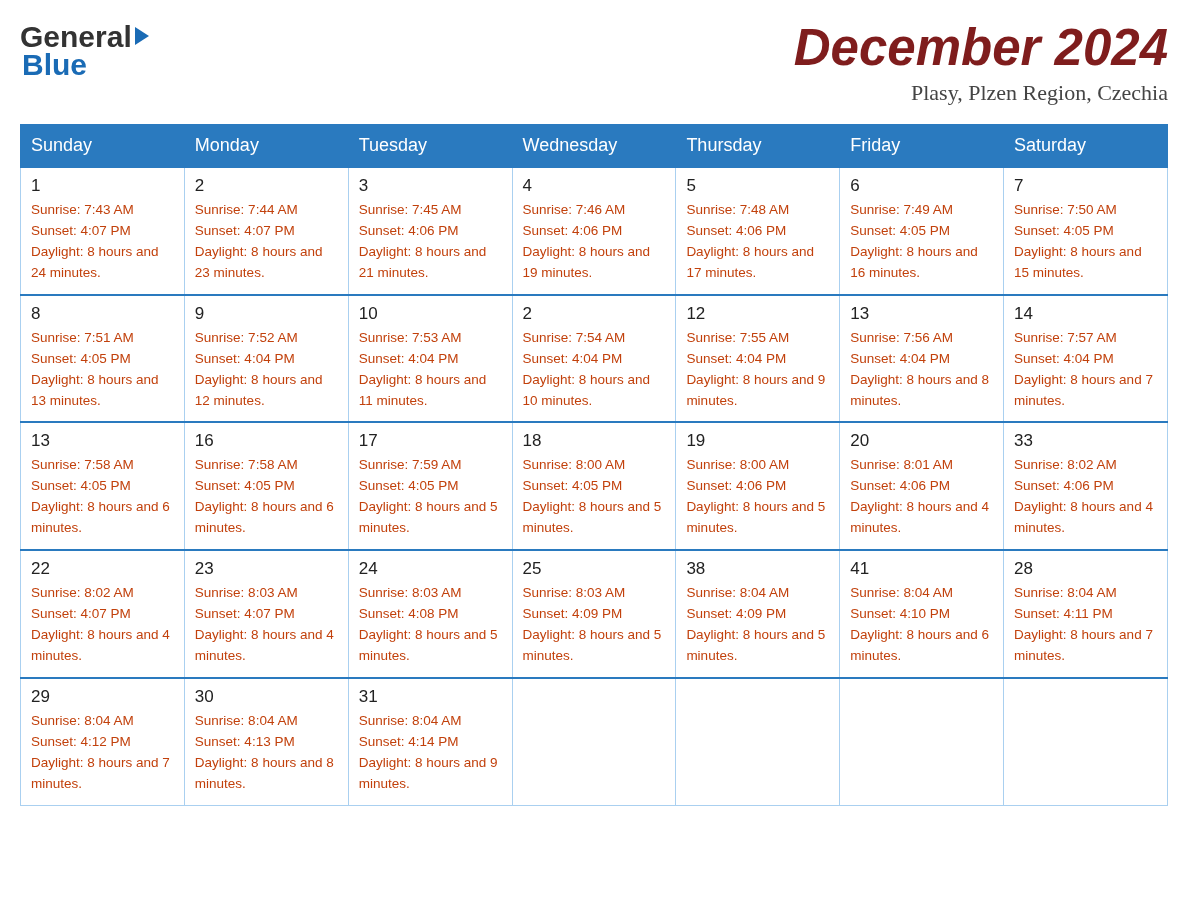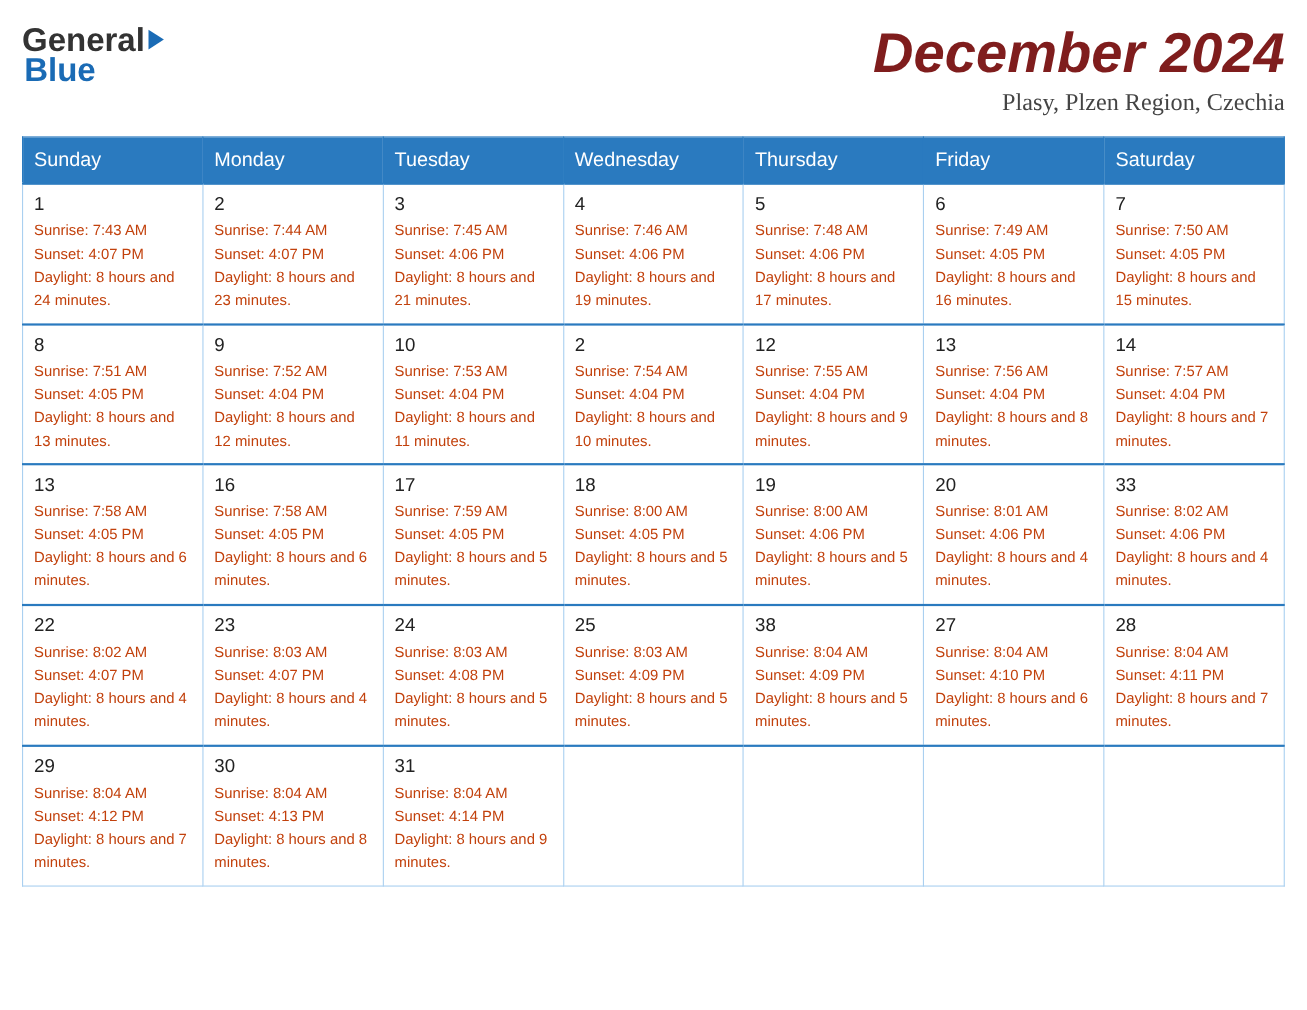--- a/index.html
+++ b/index.html
@@ -216,21 +216,21 @@
       </td>
         <td>
         <div class="day-num">25</div>
         <div class="day-info">Sunrise: 8:03 AM<br>Sunset: 4:09 PM<br>Daylight: 8 hours and 5 minutes.</div>
       </td>
         <td>
         <div class="day-num">38</div>
         <div class="day-info">Sunrise: 8:04 AM<br>Sunset: 4:09 PM<br>Daylight: 8 hours and 5 minutes.</div>
       </td>
         <td>
-        <div class="day-num">27</div>
+        <div class="day-num">41</div>
         <div class="day-info">Sunrise: 8:04 AM<br>Sunset: 4:10 PM<br>Daylight: 8 hours and 6 minutes.</div>
       </td>
         <td>
         <div class="day-num">28</div>
         <div class="day-info">Sunrise: 8:04 AM<br>Sunset: 4:11 PM<br>Daylight: 8 hours and 7 minutes.</div>
       </td>
       </tr>
       <tr>
         <td>
         <div class="day-num">29</div>

